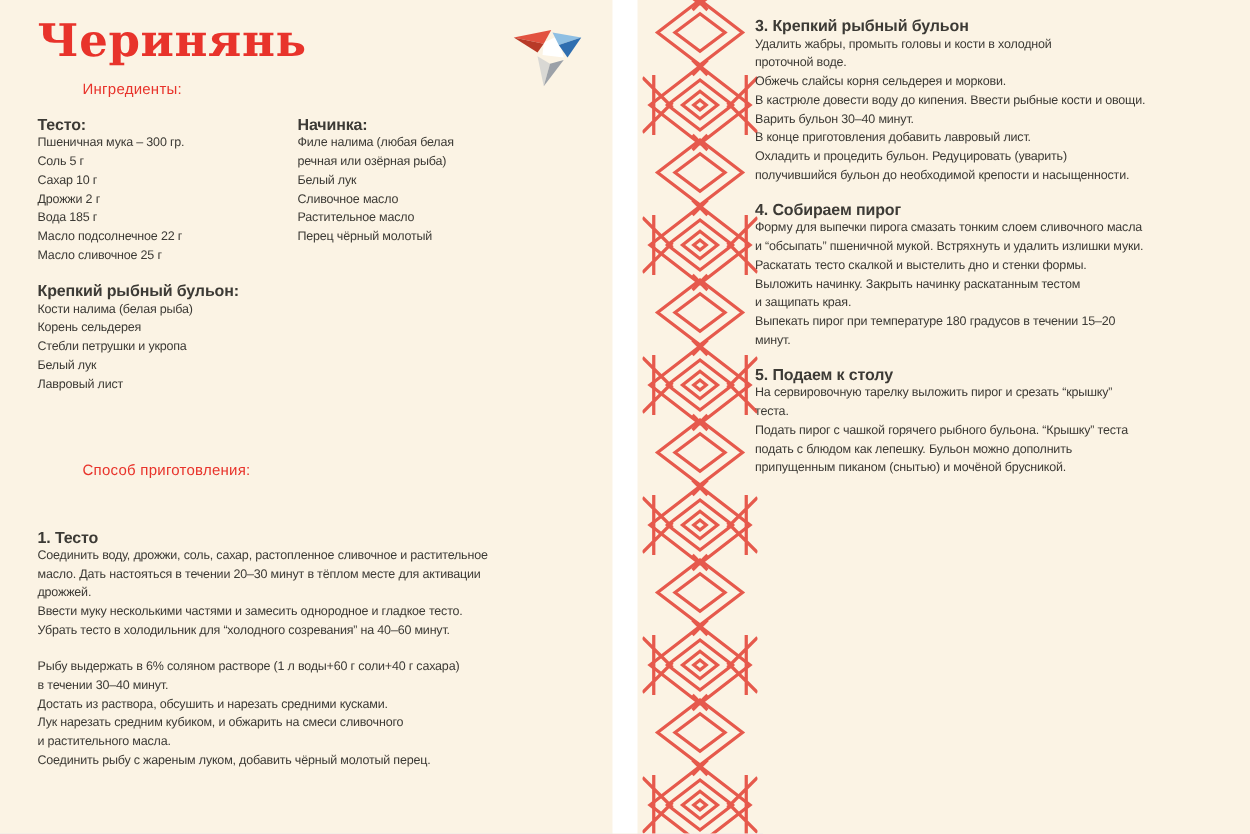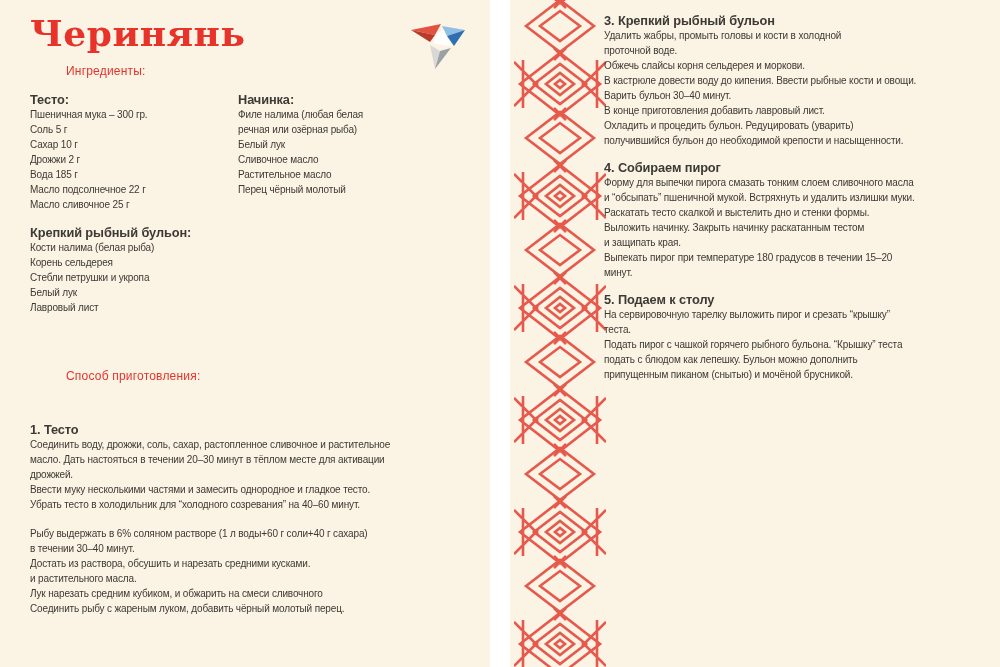--- a/index.html
+++ b/index.html
@@ -127,22 +127,22 @@
             <div class="line">дрожжей.</div>
             <div class="line">Ввести муку несколькими частями и замесить однородное и гладкое тесто.</div>
             <div class="line">Убрать тесто в холодильник для “холодного созревания” на 40–60 минут.</div>
           </div>
       </div>
       <div class="step">
         <div>
             <div class="line">Рыбу выдержать в 6% соляном растворе (1 л воды+60 г соли+40 г сахара)</div>
             <div class="line">в течении 30–40 минут.</div>
             <div class="line">Достать из раствора, обсушить и нарезать средними кусками.</div>
+            <div class="line">Лук нарезать средним кубиком, и обжарить на смеси сливочного</div>
             <div class="line">и растительного масла.</div>
-            <div class="line">Лук нарезать средним кубиком, и обжарить на смеси сливочного</div>
             <div class="line">Соединить рыбу с жареным луком, добавить чёрный молотый перец.</div>
           </div>
       </div>
     </div>
   </div>
 
   <div class="gutter"></div>
 
   <div class="right-page">
 

